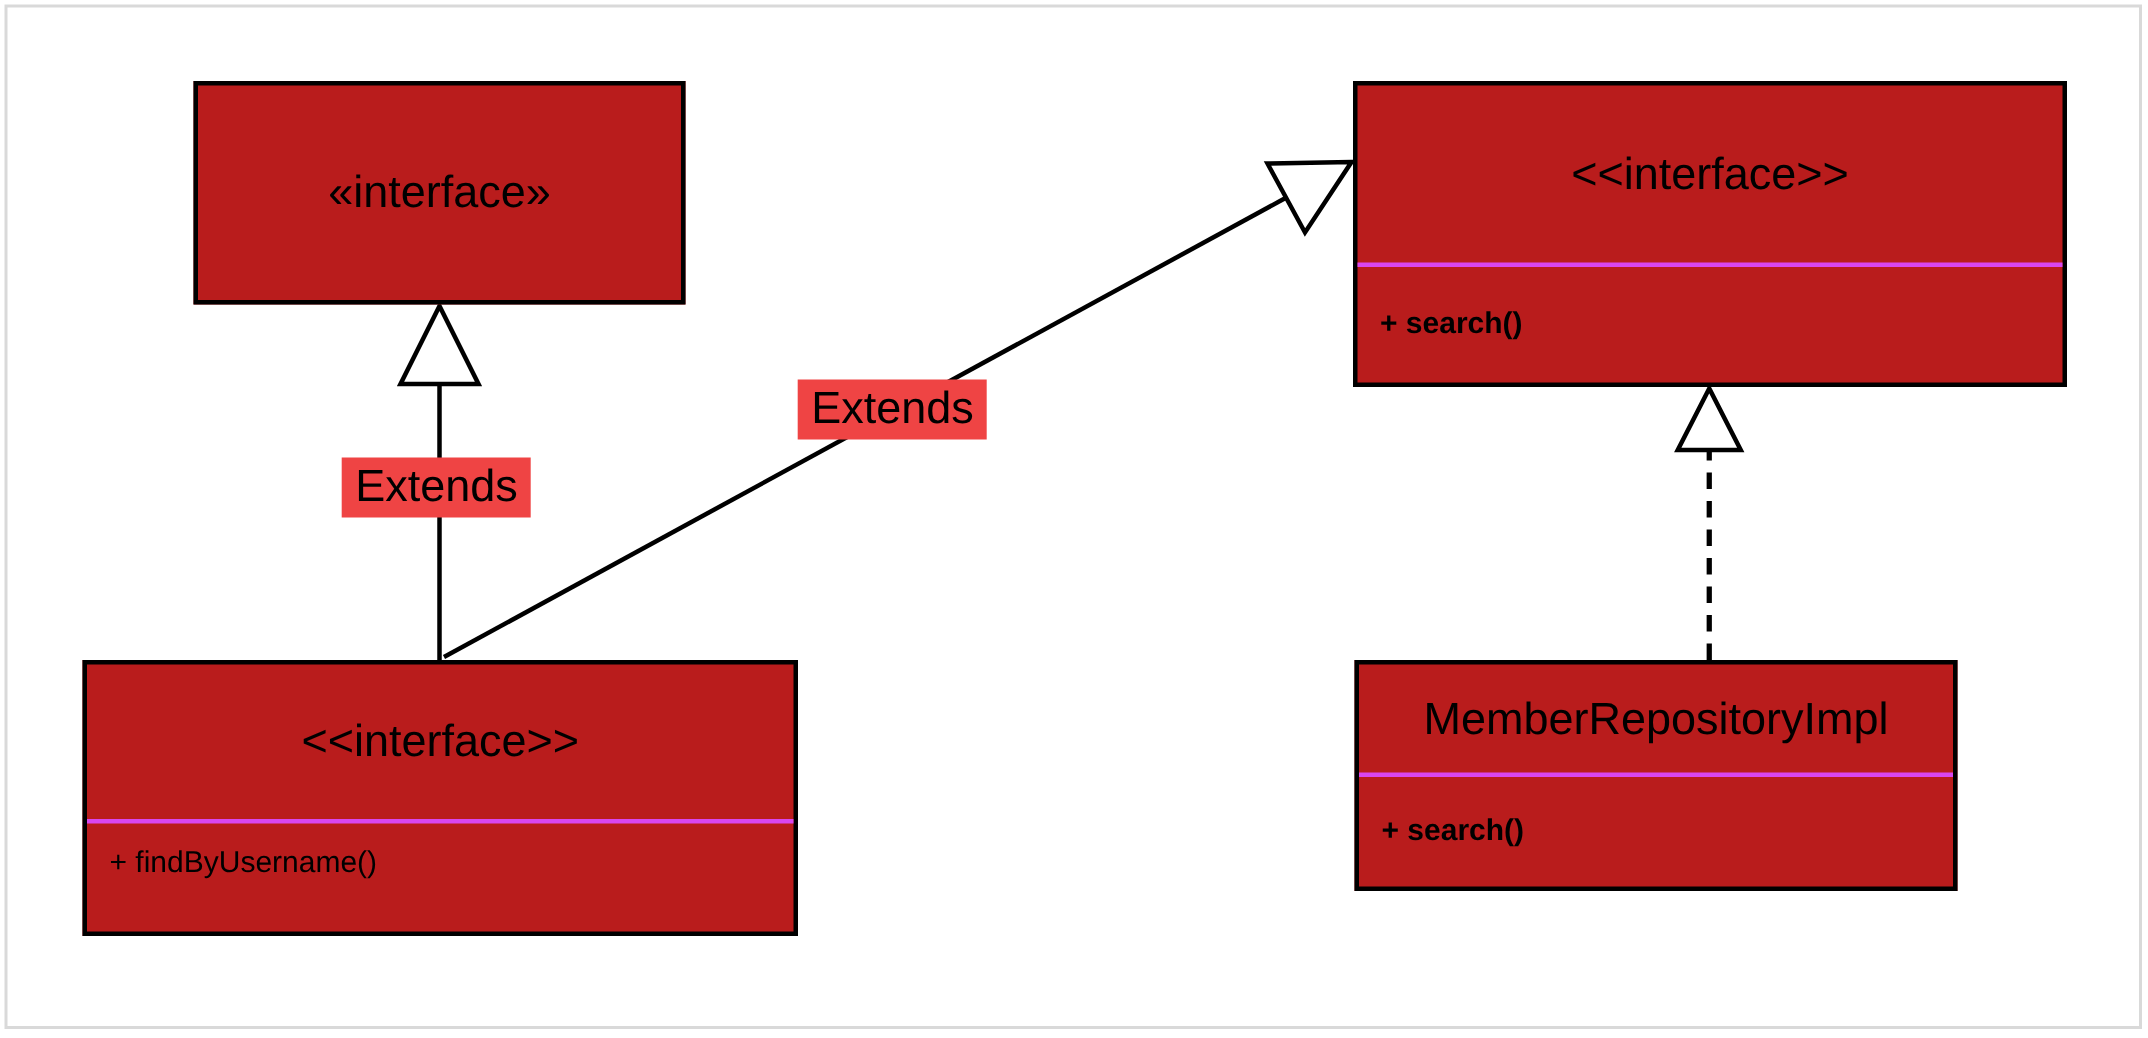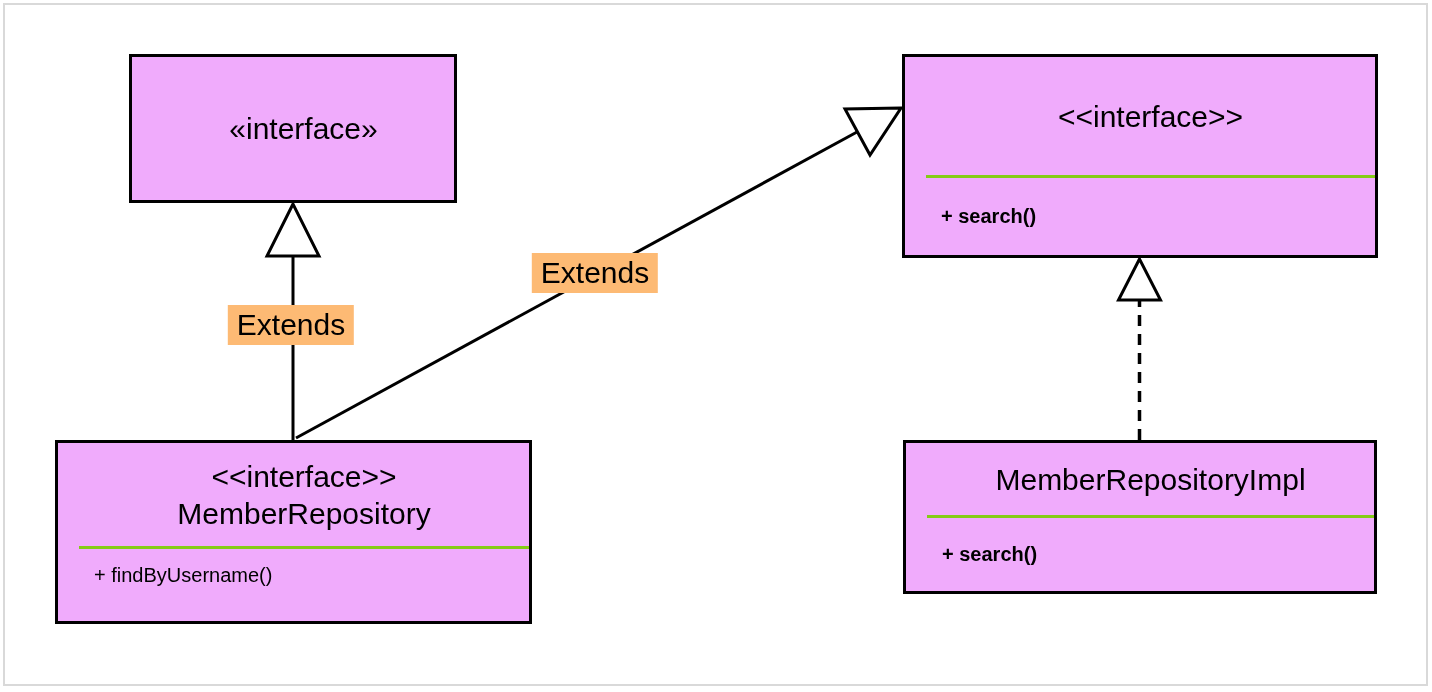--- a/index.html
+++ b/index.html
@@ -24,63 +24,62 @@
   #connectors {
     position: absolute;
     left: 0; top: 0;
     width: 1432px;
     height: 692px;
   }
   .class-box {
     position: absolute;
     box-sizing: border-box;
     border: 3px solid #000000;
-    background: #f0abfc;
+    background: #b91c1c;
     color: #000000;
-    padding-left: 21px;
   }
   .title-compartment {
     box-sizing: border-box;
     display: flex;
     flex-direction: column;
     align-items: center;
     justify-content: center;
     text-align: center;
     font-size: 30px;
     line-height: 37px;
     height: 100%;
   }
   .has-methods .title-compartment {
-    border-bottom: 3px solid #84cc16;
+    border-bottom: 3px solid #d946ef;
   }
   .method-compartment {
     box-sizing: border-box;
     display: flex;
     align-items: center;
     padding-left: 15px;
     font-size: 20px;
   }
   .method-bold .method-compartment {
     font-weight: bold;
   }
   .edge-label {
     position: absolute;
     transform: translate(-50%, -50%);
-    background: #fdba74;
+    background: #ef4444;
     padding: 3px 9px;
     font-size: 30px;
     color: #000000;
     white-space: nowrap;
   }
 
   
   #box-jpa    { left: 129px; top: 54px;  width: 328px; height: 149px; }
   #box-custom { left: 902px; top: 54px;  width: 476px; height: 204px; }
   #box-member { left: 55px;  top: 440px; width: 477px; height: 184px; }
-  #box-impl   { left: 903px; top: 440px; width: 474px; height: 154px; }
+  #box-impl   { left: 903px; top: 440px; width: 402px; height: 154px; }
 
   #box-custom .title-compartment { height: 121px; }
   #box-custom .method-compartment { height: 77px; }
   #box-member .title-compartment { height: 106px; }
   #box-member .method-compartment { height: 52px; }
   #box-impl .title-compartment { height: 75px; }
   #box-impl .method-compartment { height: 73px; }
 
   #label-extends-left { left: 291px; top: 325px; }
   #label-extends-diag { left: 595px; top: 273px; }
@@ -121,21 +120,20 @@
   <div class="class-box has-methods method-bold" id="box-custom">
     <div class="title-compartment">
       <div>&lt;&lt;interface&gt;&gt;</div>
     </div>
     <div class="method-compartment">+ search()</div>
   </div>
 
   <div class="class-box has-methods" id="box-member">
     <div class="title-compartment">
       <div>&lt;&lt;interface&gt;&gt;</div>
-      <div>MemberRepository</div>
     </div>
     <div class="method-compartment">+ findByUsername()</div>
   </div>
 
   <div class="class-box has-methods method-bold" id="box-impl">
     <div class="title-compartment">
       <div>MemberRepositoryImpl</div>
     </div>
     <div class="method-compartment">+ search()</div>
   </div>

